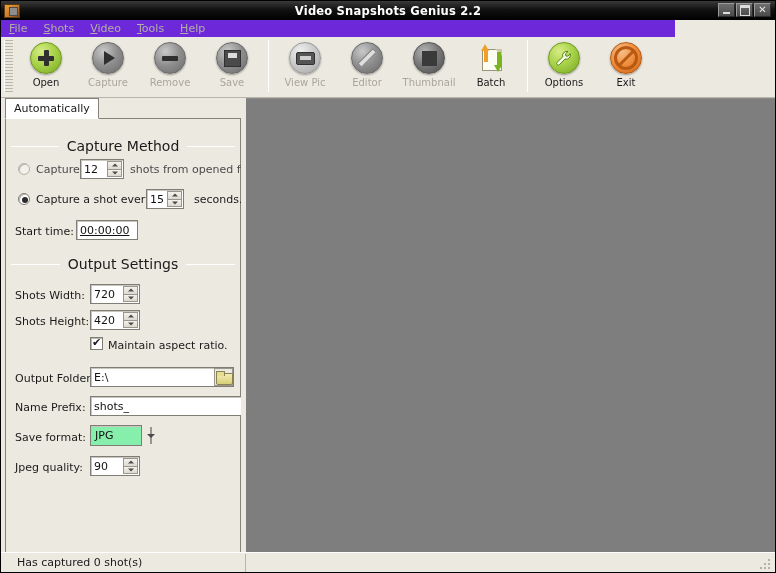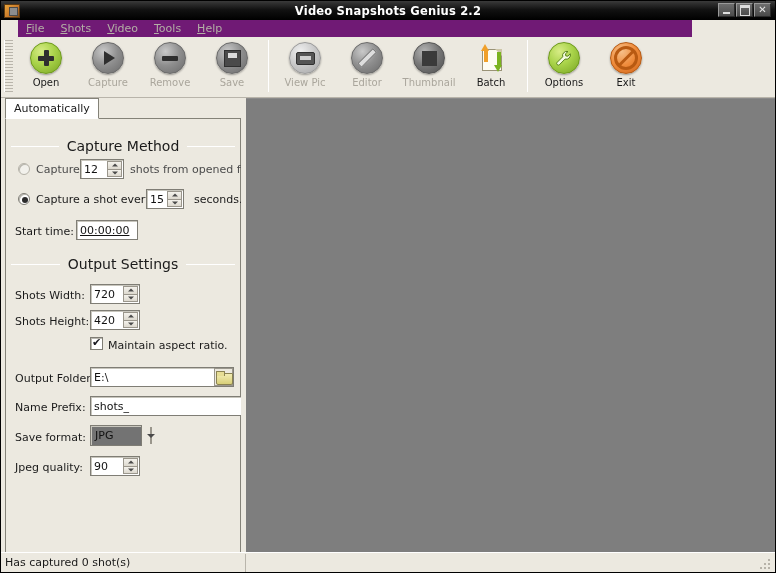--- a/index.html
+++ b/index.html
@@ -49,23 +49,22 @@
   }
   #wbtns { position: absolute; right: 3px; top: 2px; display: flex; }
   .wbtn .g { position:absolute; left:0; right:0; top:0; bottom:0;
              display:flex; align-items:center; justify-content:center; font-size:10px;}
   .wbtn-min .g::before { content:""; width:7px; height:2px; background:#ddd; margin-top:5px; }
   .wbtn-max .g::before { content:""; width:8px; height:7px; border:1.5px solid #ddd; border-top-width:3px;}
 
   
   #menubar {
     position: absolute; left: 0; top: 19px; width: 674px; height: 18px;
-    background: #701a75; display: flex; align-items: center;
+    background: #6d28d9; display: flex; align-items: center;
     border-bottom: 1px solid #ece9e0;
-    margin-left: 17px;
   }
   .menu-item {
     padding: 1px 8px; color: #b3afa5; font-size: 11px;
   }
   .menu-item u { text-decoration: underline; }
 
   
   #toolbar {
     position: absolute; left: 0; top: 37px; width: 774px; height: 60px;
     background: #ece9e0;
@@ -213,21 +212,21 @@
               border:1px solid #9a968c; position:relative; }
   .spin .sb+.sb { border-top:none; }
   .spin .sb::after { content:""; position:absolute; left:50%; top:50%;
               transform:translate(-50%,-50%); }
   .spin .sb.up::after { border-left:3px solid transparent; border-right:3px solid transparent;
               border-bottom:3px solid #4a4a4a; }
   .spin .sb.dn::after { border-left:3px solid transparent; border-right:3px solid transparent;
               border-top:3px solid #4a4a4a; }
 
   
-  .combo { position:absolute; background:#737373; border:1px solid #7f7d75;
+  .combo { position:absolute; background:#86efac; border:1px solid #7f7d75;
            box-shadow: inset 1px 1px 0 #c8c6bd; display:flex; align-items:stretch;gap:36px; }
   .combo .val { flex:1; display:flex; align-items:center; padding-left:4px;
                 font-size:11px; color:#111; }
   .combo .arrow { width:15px; margin:1px; background:linear-gradient(to bottom,#f4f2ec,#ddd9cf);
                   border:1px solid #9a968c; position:relative; }
   .combo .arrow::after { content:""; position:absolute; left:50%; top:50%;
                   transform:translate(-50%,-50%);
                   border-left:4px solid transparent; border-right:4px solid transparent;
                   border-top:4px solid #4a4a4a; }
   
@@ -250,21 +249,21 @@
     border-top: 1px solid #8b8b8b;
   }
 
   
   #statusbar {
     position: absolute; left: 0; bottom: 0; width: 774px; height: 20px;
     background: #ece9e0; border-top: 1px solid #fff;
     display: flex; align-items: center;
   }
   #status-pane-1 { width: 245px; height: 18px; display:flex; align-items:center;
-                   padding-left: 4px; font-size: 11px; color:#1a1a1a;
+                   padding-left: 16px; font-size: 11px; color:#1a1a1a;
                    border-right: 1px solid #b9b5ab; }
   #status-pane-2 { flex:1; height:18px; }
   #grip { width: 14px; height: 14px; margin-right:2px; align-self:flex-end;
     background:
       radial-gradient(circle at 2px 10px, #b6b2a8 1px, transparent 1.2px),
       radial-gradient(circle at 6px 10px, #b6b2a8 1px, transparent 1.2px),
       radial-gradient(circle at 10px 10px, #b6b2a8 1px, transparent 1.2px),
       radial-gradient(circle at 6px 6px, #b6b2a8 1px, transparent 1.2px),
       radial-gradient(circle at 10px 6px, #b6b2a8 1px, transparent 1.2px),
       radial-gradient(circle at 10px 2px, #b6b2a8 1px, transparent 1.2px);

